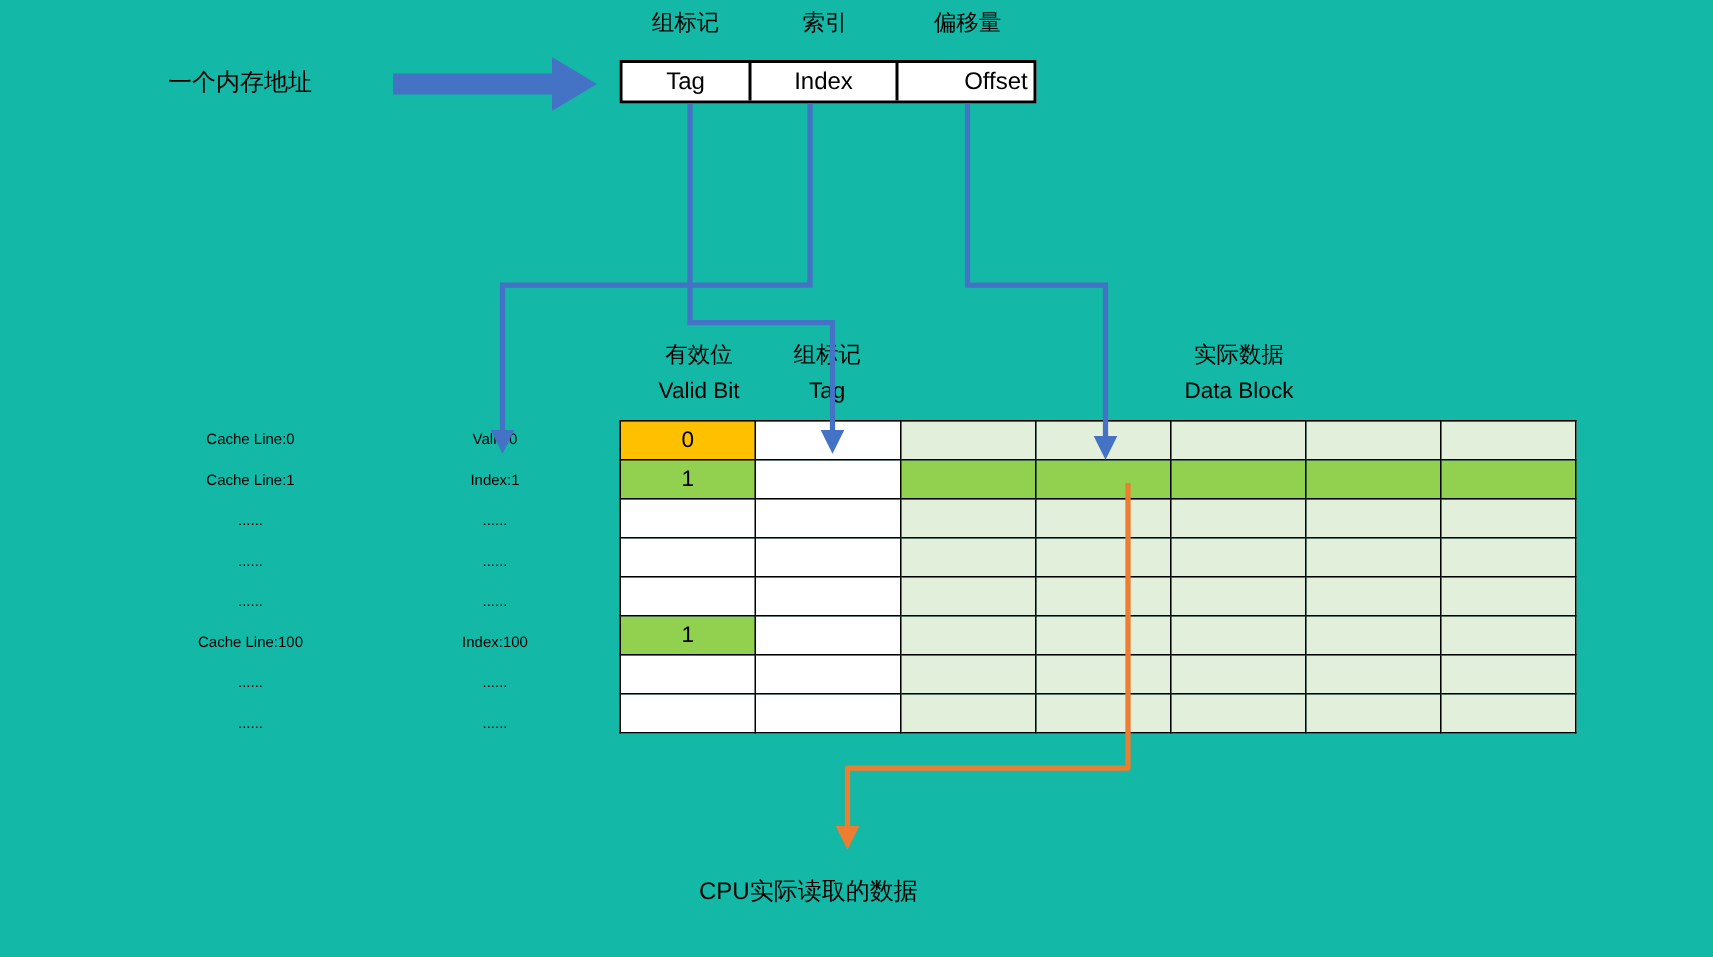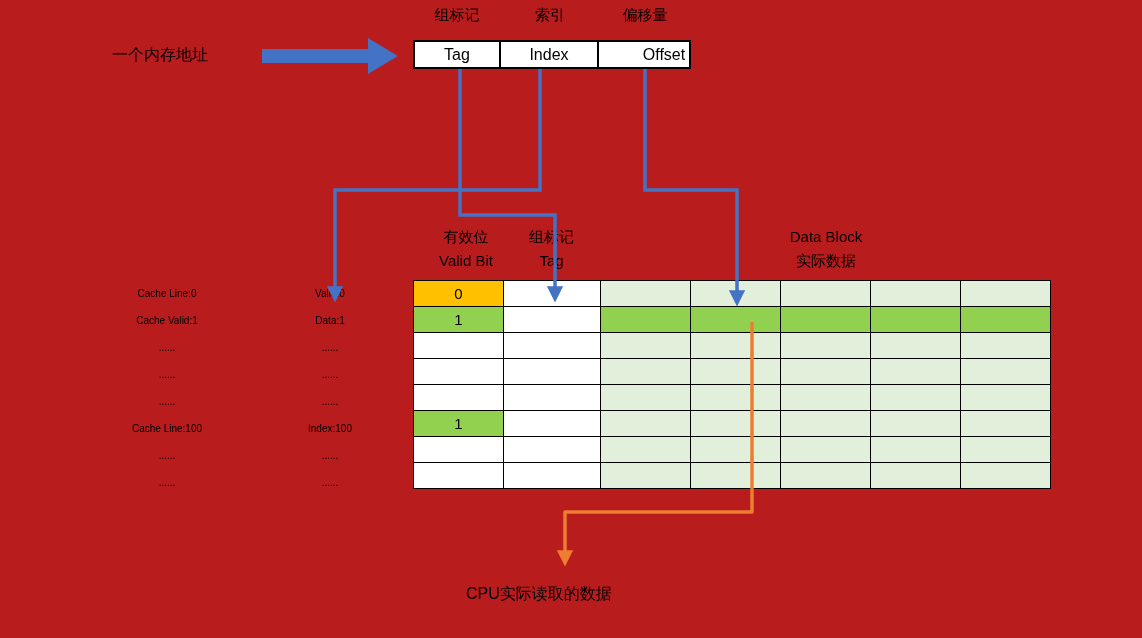--- a/index.html
+++ b/index.html
@@ -6,21 +6,21 @@
     --arrow-blue:#4472C4;
     --arrow-orange:#ED7D31;
     --invalid-cell:#FFC000;
     --valid-cell:#92D050;
     --selected-row:#92D050;
     --data-cell:#E2EFDA;
   }
   *{margin:0;padding:0;box-sizing:border-box;}
   html,body{background:#fff;}
   body{font-family:"Liberation Sans","DejaVu Sans",sans-serif;color:#000;}
-  .canvas{position:relative;width:1142px;height:638px;background:#b91c1c;overflow:hidden;}
+  .canvas{position:relative;width:1142px;height:638px;background:#14b8a6;overflow:hidden;}
   .abs{position:absolute;}
   .lbl{font-size:15px;text-align:center;white-space:nowrap;}
 
   .field-label-tag{left:413px;top:6px;width:88px;}
   .field-label-index{left:501px;top:6px;width:98px;}
   .field-label-offset{left:599px;top:6px;width:92px;}
 
   .mem-label{left:112px;top:45px;font-size:16px;text-align:left;}
 
   .addr-box{left:413px;top:40px;width:278px;height:29px;display:flex;border:2px solid #000;background:#fff;}
@@ -77,37 +77,37 @@
 
   <div class="abs colhead colhead-valid">
     <div>有效位</div>
     <div>Valid Bit</div>
   </div>
   <div class="abs colhead colhead-tag">
     <div>组标记</div>
     <div>Tag</div>
   </div>
   <div class="abs colhead colhead-data">
+    <div>实际数据</div>
     <div>Data Block</div>
-    <div>实际数据</div>
   </div>
 
   <div class="abs labelcol cache-line-col" id="cache-line-labels">
       <div class="rowlabel">Cache Line:0</div>
-      <div class="rowlabel">Cache Valid:1</div>
+      <div class="rowlabel">Cache Line:1</div>
       <div class="rowlabel">......</div>
       <div class="rowlabel">......</div>
       <div class="rowlabel">......</div>
       <div class="rowlabel">Cache Line:100</div>
       <div class="rowlabel">......</div>
       <div class="rowlabel">......</div>
     </div>
   <div class="abs labelcol index-col" id="index-labels">
       <div class="rowlabel">Valid:0</div>
-      <div class="rowlabel">Data:1</div>
+      <div class="rowlabel">Index:1</div>
       <div class="rowlabel">......</div>
       <div class="rowlabel">......</div>
       <div class="rowlabel">......</div>
       <div class="rowlabel">Index:100</div>
       <div class="rowlabel">......</div>
       <div class="rowlabel">......</div>
     </div>
 
   <table class="abs cache">
     <tbody id="cache-tbody">

